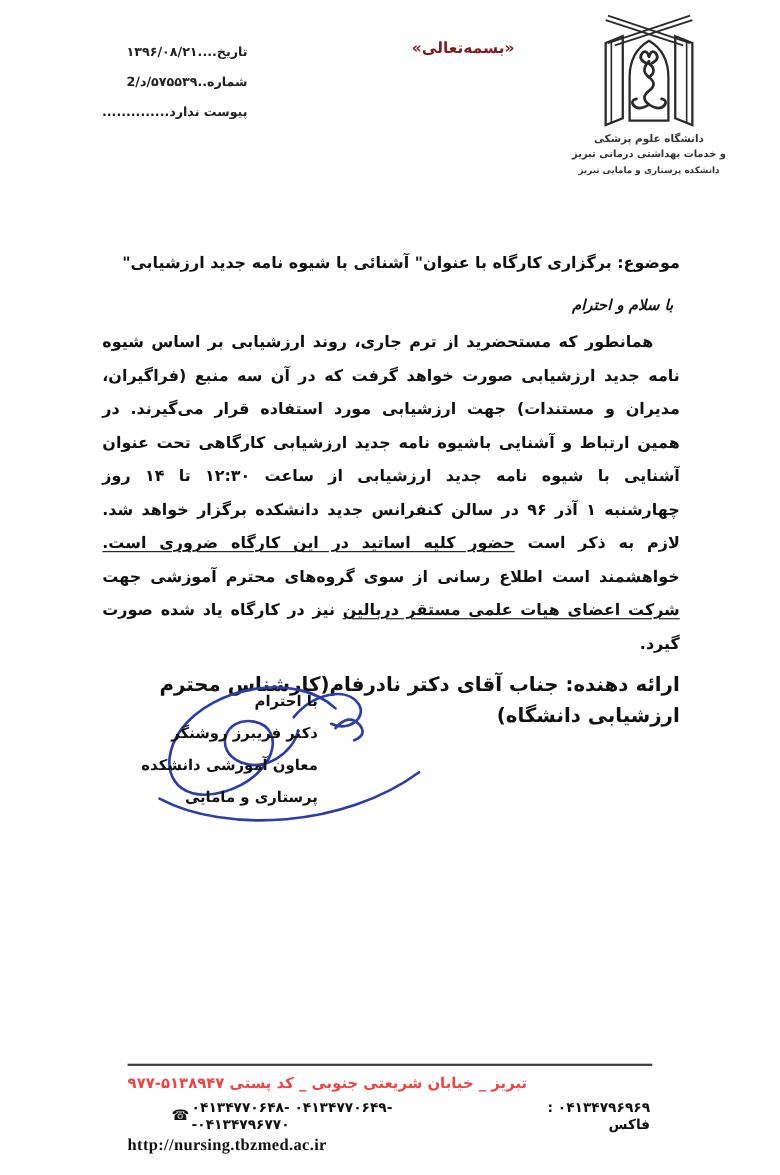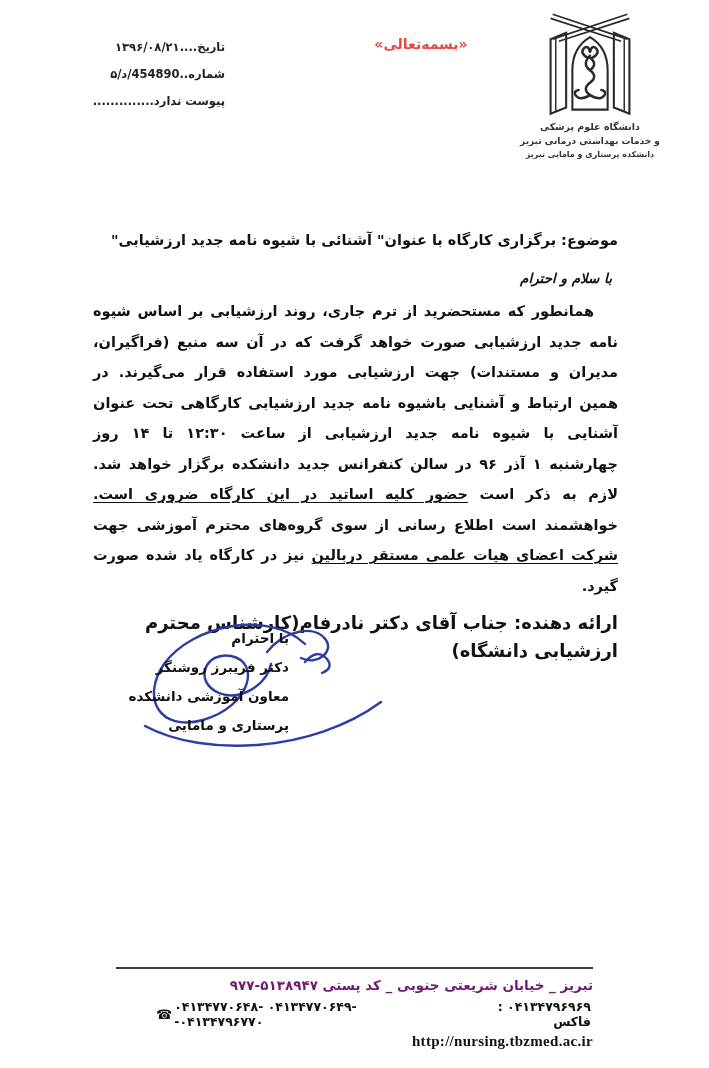--- a/index.html
+++ b/index.html
@@ -16,21 +16,21 @@
     direction:rtl; text-align:right;
     font-size:11.5px; font-weight:700; color:#222;
   }
   .meta .line { margin-bottom:13px; white-space:nowrap; }
   .meta .val { unicode-bidi:isolate; }
 
   
   .besmellah {
     position:absolute; top:36px; left:280px; width:200px;
     text-align:center; direction:rtl;
-    font-size:14px; font-weight:600; color:#ef4444;
+    font-size:14px; font-weight:600; color:#7f1d1d;
   }
 
   
   .logo { position:absolute; top:8px; right:8px; width:140px; text-align:center; }
   .logo svg { display:block; margin:0 auto; }
   .logo-text { direction:rtl; font-size:9px; font-weight:700; color:#333; line-height:1.55; }
   .logo-text .l1 { font-size:9.5px; }
   .logo-text .l3 { font-size:8px; }
 
   
@@ -53,45 +53,45 @@
   .sig-text {
     position:absolute; top:630px; left:90px; width:158px;
     direction:rtl; font-weight:800; color:#111; font-size:13.5px;
   }
   .sig-text .line { margin-bottom:13px; white-space:nowrap; }
 
   
   .footer { position:absolute; left:75px; right:75px; bottom:18px; }
   .footer-rule { border-top:2px solid #3c3c3c; margin-bottom:8px; }
   .footer-address {
-    direction:rtl; text-align:right; font-size:13.5px; font-weight:800; color:#701a75;
+    direction:rtl; text-align:left; font-size:13.5px; font-weight:800; color:#ef4444;
     margin-bottom:6px;
   }
   .footer-phones {
     direction:ltr; display:flex; justify-content:space-between; align-items:center;
     padding:0 2px 0 40px; font-size:12.5px; font-weight:800; color:#111;
     margin-bottom:4px;
   }
   .phone-left { display:flex; align-items:center; gap:2px; }
   .phone-icon { font-size:13px; }
   .phones-nums { direction:ltr; unicode-bidi:isolate; }
   .fax { direction:rtl; unicode-bidi:isolate;margin-left:11px; }
   .footer-url {
-    text-align:right; font-family:"Liberation Serif", serif;
+    text-align:left; font-family:"Liberation Serif", serif;
     font-size:15px; font-weight:700; color:#111; letter-spacing:0.3px;
   }
 </style>
 </head>
 <body>
 
 <div class="page">
 
   <div class="meta">
     <div class="line"><span>تاریخ</span><span>....</span><span class="val" dir="rtl">۱۳۹۶/۰۸/۲۱</span></div>
-    <div class="line"><span>شماره</span><span>..</span><span class="val" dir="rtl">454890/د/۵</span></div>
+    <div class="line"><span>شماره</span><span>..</span><span class="val" dir="rtl">۵۷۵۵۳۹/د/2</span></div>
     <div class="line">پیوست ندارد..............</div>
   </div>
 
   <div class="besmellah">«بسمه‌تعالی»</div>
 
   <div class="logo">
     <svg width="104" height="112" viewBox="0 0 100 108">
       <g fill="none" stroke="#2a2a2a" stroke-width="2">
 
         <path d="M14 30 L86 6" stroke-width="1.6"></path>

